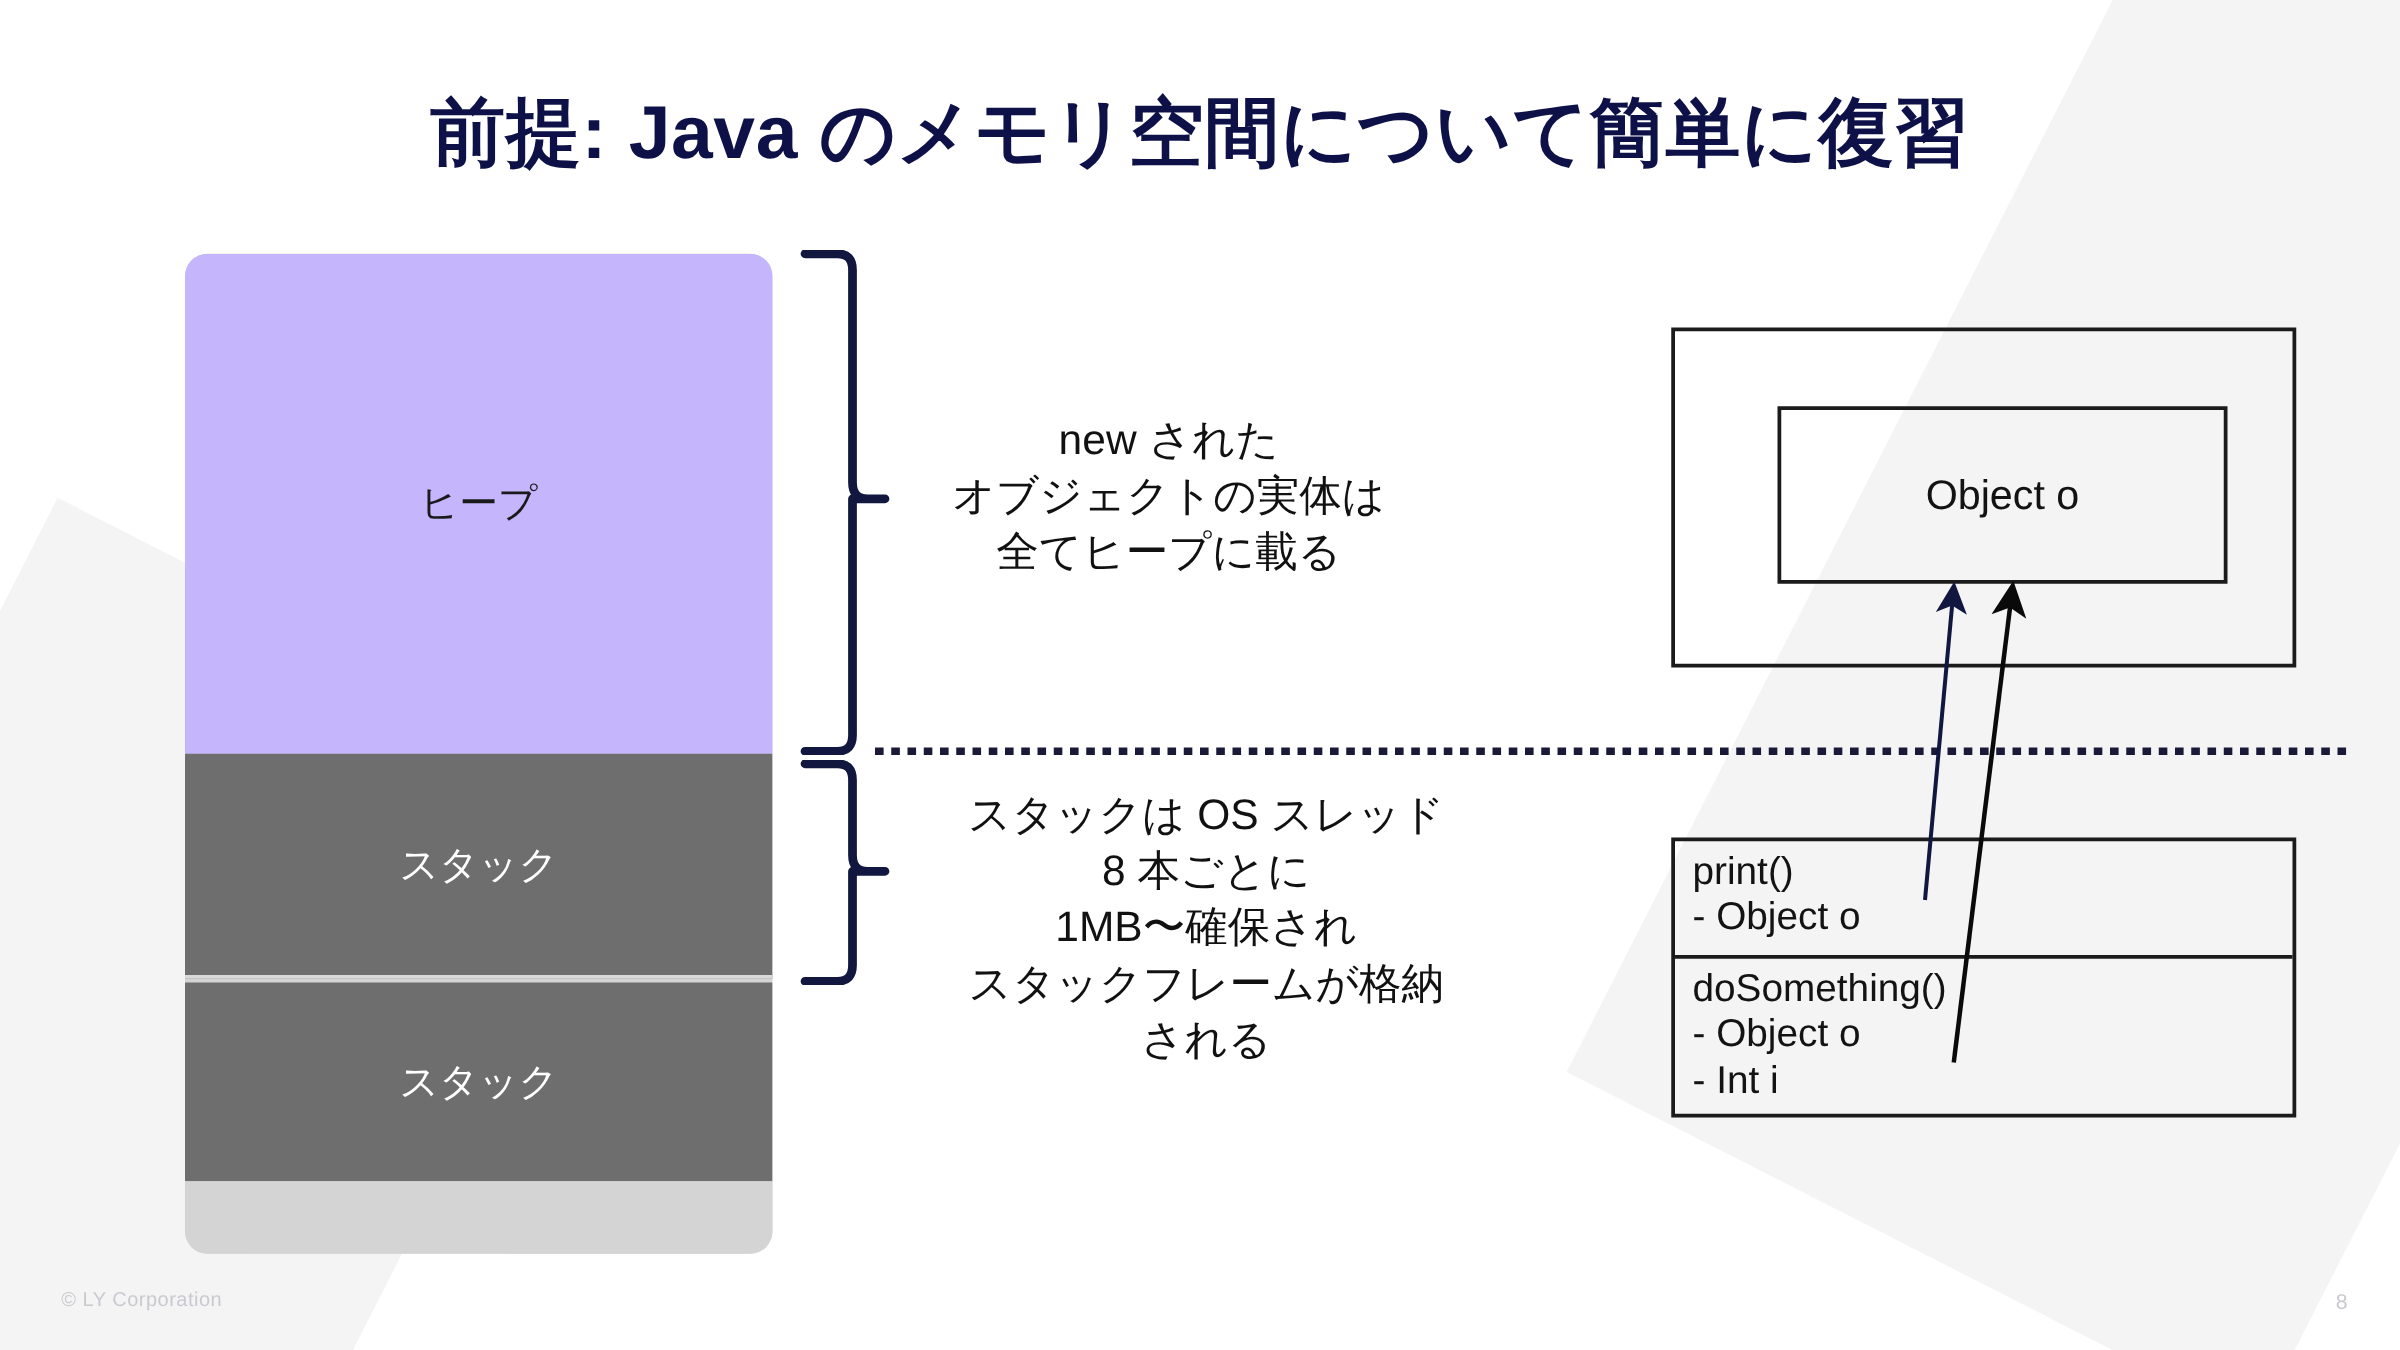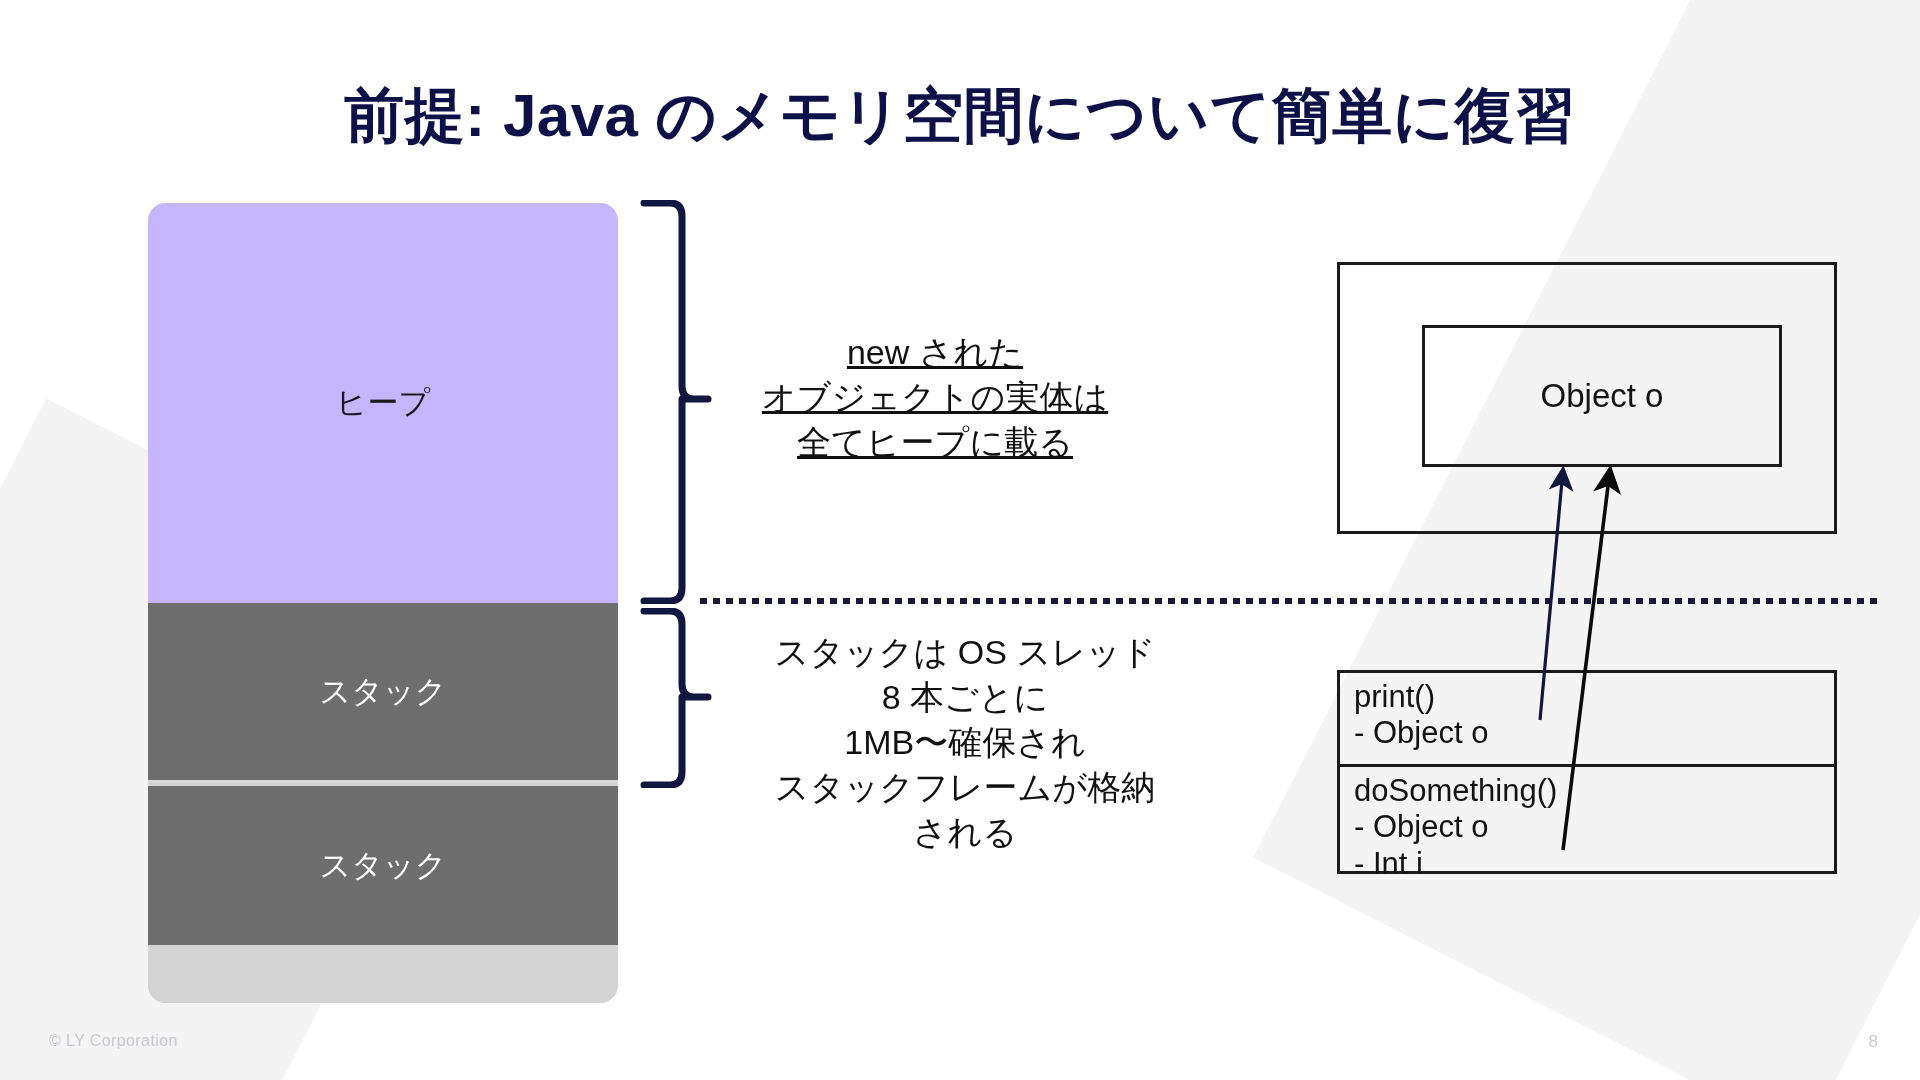--- a/index.html
+++ b/index.html
@@ -37,21 +37,21 @@
     height: 1400px;
     transform: rotate(27deg);
     transform-origin: center;
   }
 
   
   .slide-title {
     position: absolute;
     left: 0;
     right: 0;
-    top: 76px;
+    top: 66px;
     text-align: center;
     font-size: 60px;
     font-weight: 700;
     color: #0d1147;
     letter-spacing: 0.5px;
     white-space: nowrap;
   }
 
   
   .memory-column {
@@ -124,21 +124,20 @@
     text-align: center;
     color: #111111;
     font-size: 34px;
     line-height: 1.32;
     white-space: pre-line;
   }
   .note-heap {
     left: 700px;
     top: 330px;
     width: 470px;
-    text-decoration: underline;
   }
   .note-stack {
     left: 700px;
     top: 630px;
     width: 530px;
   }
 
   
   .heap-outer-box {
     position: absolute;
@@ -180,21 +179,21 @@
     font-size: 31px;
     line-height: 1.17;
     color: #131313;
     white-space: pre-line;
   }
   .frame.top {
     border-bottom: 3px solid #1b1b1b;
     height: 94px;
   }
   .frame.bottom {
-    height: 104px;
+    height: 124px;
   }
 
   .right-caption {
     position: absolute;
     left: 1300px;
     top: 948px;
     width: 560px;
     text-align: center;
     font-size: 31px;
     line-height: 1.28;

